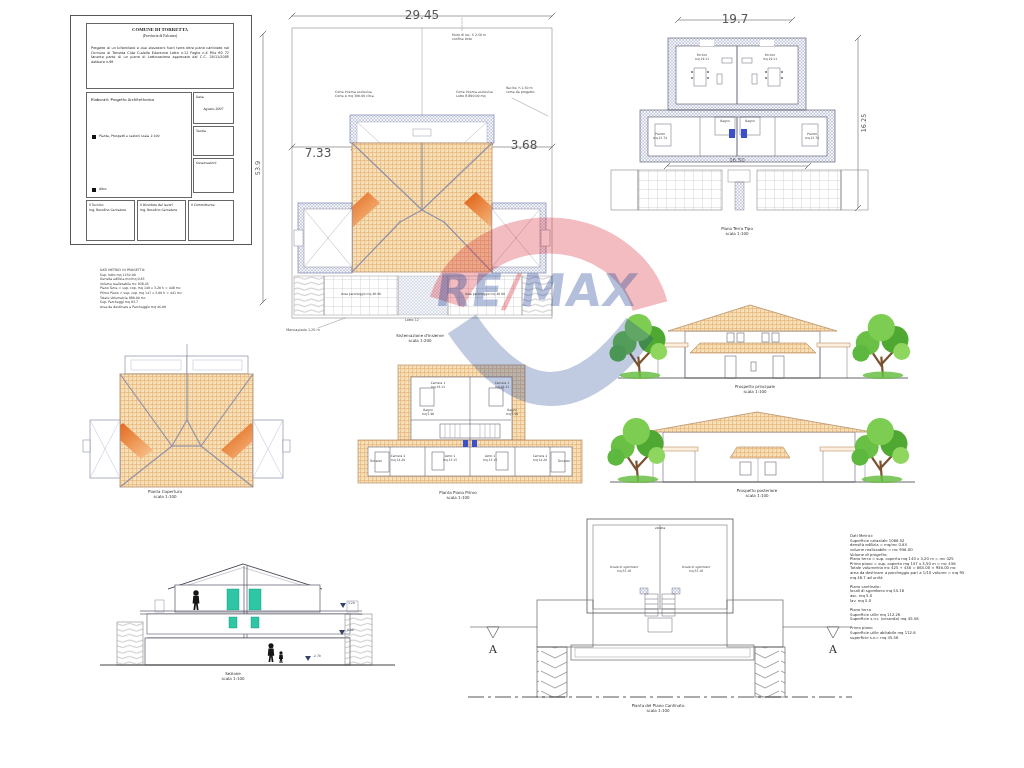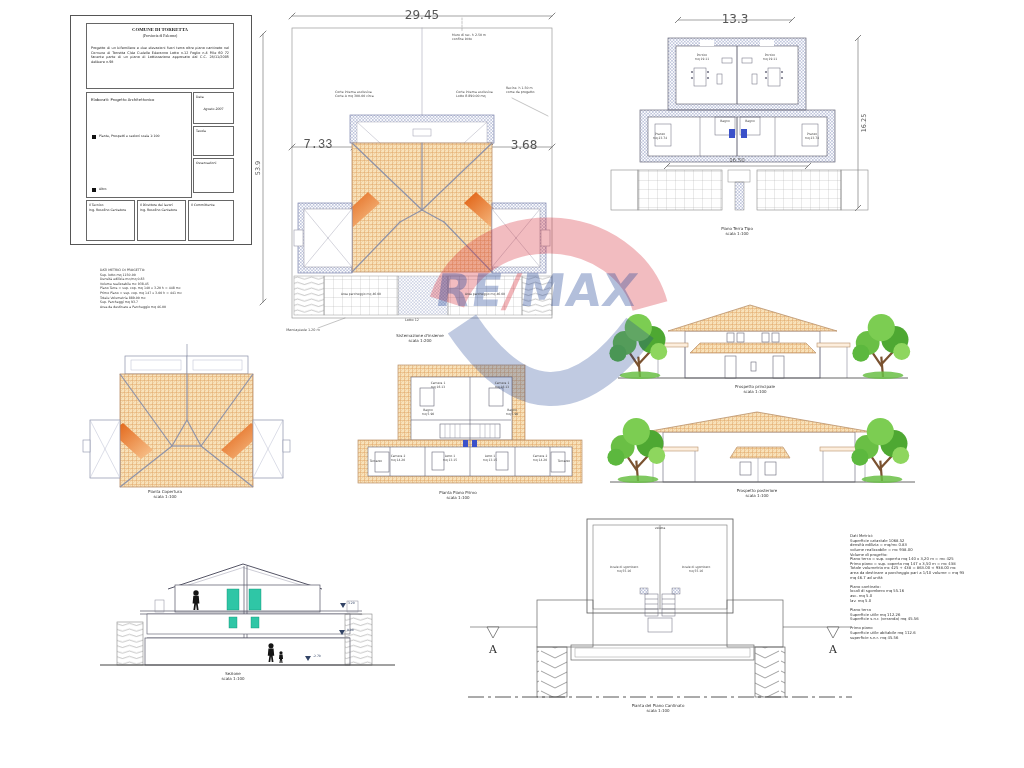--- a/index.html
+++ b/index.html
@@ -428,38 +428,38 @@
     <div class="tb-sm" style="left:2px;top:2px;">Il Committente</div>
   </div>
 </div>
 
 <div id="noteblock" class="lba" style="left:100px;top:268px;width:130px;"><div class="tline">DATI METRICI DI PROGETTO:</div><div class="tline">Sup. lotto mq 1150.00</div><div class="tline">Densità edilizia mc/mq 0.83</div><div class="tline">Volume realizzabile mc 938.45</div><div class="tline">Piano Terra = sup. cop. mq 140 x 3.20 h = 448 mc</div><div class="tline">Primo Piano = sup. cop. mq 147 x 3.00 h = 441 mc</div><div class="tline">Totale Volumetria 889.00 mc</div><div class="tline">Sup. Parcheggi mq 93.7</div><div class="tline">Area da destinare a Parcheggio mq 46.00</div></div>
 
 <div class="layer">
 
   <div class="dim" style="left:422px;top:8px;">29.45</div>
   <div class="rot" style="left:258px;top:168px;">53.9</div>
-  <div class="dim" style="left:318px;top:138px;font-family:Liberation Mono, monospace;">7.33</div>
+  <div class="dim" style="left:318px;top:146px;">7.33</div>
   <div class="dim" style="left:524px;top:138px;">3.68</div>
   <div class="lba" style="left:452px;top:33px;width:48px;font-size:3.2px;">Muro di rec. h 2.50 m
 confine lotto</div>
   <div class="lba" style="left:335px;top:90px;width:44px;font-size:3.2px;">Corte interna esclusiva
 Corte A mq 300.00 circa</div>
   <div class="lba" style="left:456px;top:90px;width:44px;font-size:3.2px;">Corte interna esclusiva
 Lotto B 890.00 mq</div>
   <div class="lba" style="left:506px;top:86px;width:40px;font-size:3.2px;">Recinz. h 1.50 m
 come da progetto</div>
   <div class="lb tiny" style="left:361px;top:293px;">Area parcheggio mq 46.00</div>
   <div class="lb tiny" style="left:485px;top:293px;">Area parcheggio mq 46.00</div>
   <div class="lb" style="left:303px;top:328px;">Marciapiede 1.20 m</div>
   <div class="lb" style="left:412px;top:318px;">Lotto 12</div>
   <div class="lb cap" style="left:420px;top:333px;">Sistemazione d'insieme
 scala 1:200</div>
 
-  <div class="dim" style="left:735px;top:12px;">13.3</div>
+  <div class="dim" style="left:735px;top:12px;">19.7</div>
   <div class="rot" style="left:864px;top:123px;">16.25</div>
   <div class="dim" style="left:737px;top:157px;font-size:5.5px;">16.50</div>
   <div class="lb tiny" style="left:702px;top:54px;">Portico
 mq 19.11</div>
   <div class="lb tiny" style="left:770px;top:54px;">Portico
 mq 19.11</div>
   <div class="lb tiny" style="left:660px;top:133px;">Pranzo
 mq 23.74</div>
   <div class="lb tiny" style="left:812px;top:133px;">Pranzo
 mq 23.74</div>

